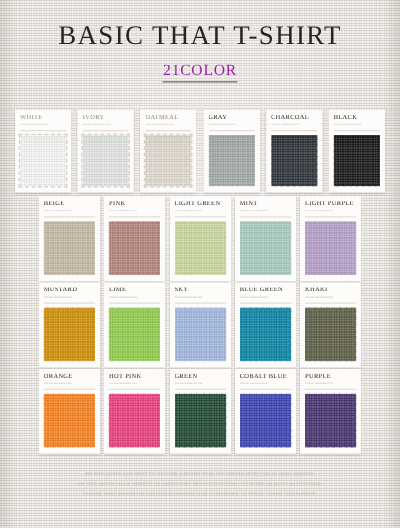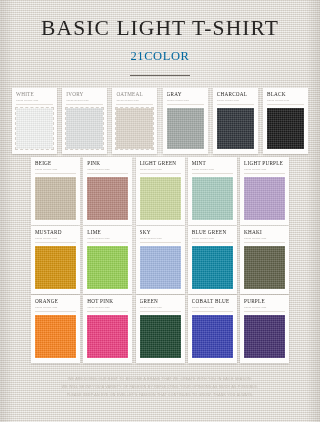--- a/index.html
+++ b/index.html
@@ -26,22 +26,22 @@
   
   .header{position:absolute;top:18px;left:0;right:0;text-align:center;}
   .title{
     font-family:"Liberation Serif",serif;
     font-size:21.5px;letter-spacing:1.1px;color:#272524;
     font-weight:400;line-height:1;white-space:nowrap;
   }
   .subtitle{
     margin-top:9px;display:inline-block;
     font-family:"Liberation Serif",serif;
-    font-size:12.5px;letter-spacing:.6px;color:#0369a1;
-    border-bottom:1px solid #6a6560;padding-bottom:11px;
+    font-size:12.5px;letter-spacing:.6px;color:#a21caf;
+    border-bottom:1px solid #6a6560;padding-bottom:1px;
   }
 
   
   .row{position:absolute;display:flex;justify-content:space-between;}
   .row1{top:88px;left:12px;right:12px;}
   .row2{top:157px;left:31px;right:31px;}
   .row3{top:226px;left:31px;right:31px;}
   .row4{top:295px;left:31px;right:31px;}
 
   .card{
@@ -97,21 +97,21 @@
   }
   .footer div{white-space:nowrap;}
 </style>
 </head>
 <body>
 
 <div class="page"></div>
 <div class="vign"></div>
 
 <div class="header">
-  <div class="title">BASIC LIGHT T-SHIRT</div>
+  <div class="title">BASIC THAT T-SHIRT</div>
   <div class="subtitle">21COLOR</div>
 </div>
 
 <div class="row row1">
     <div class="card">
       <div class="cname lt">WHITE</div>
       <div class="csub">COLOR INFORMATION</div>
       <div class="rule"></div>
       <div class="chip light">
         <div class="fab" style="background-color: rgb(242, 243, 242);"></div>

